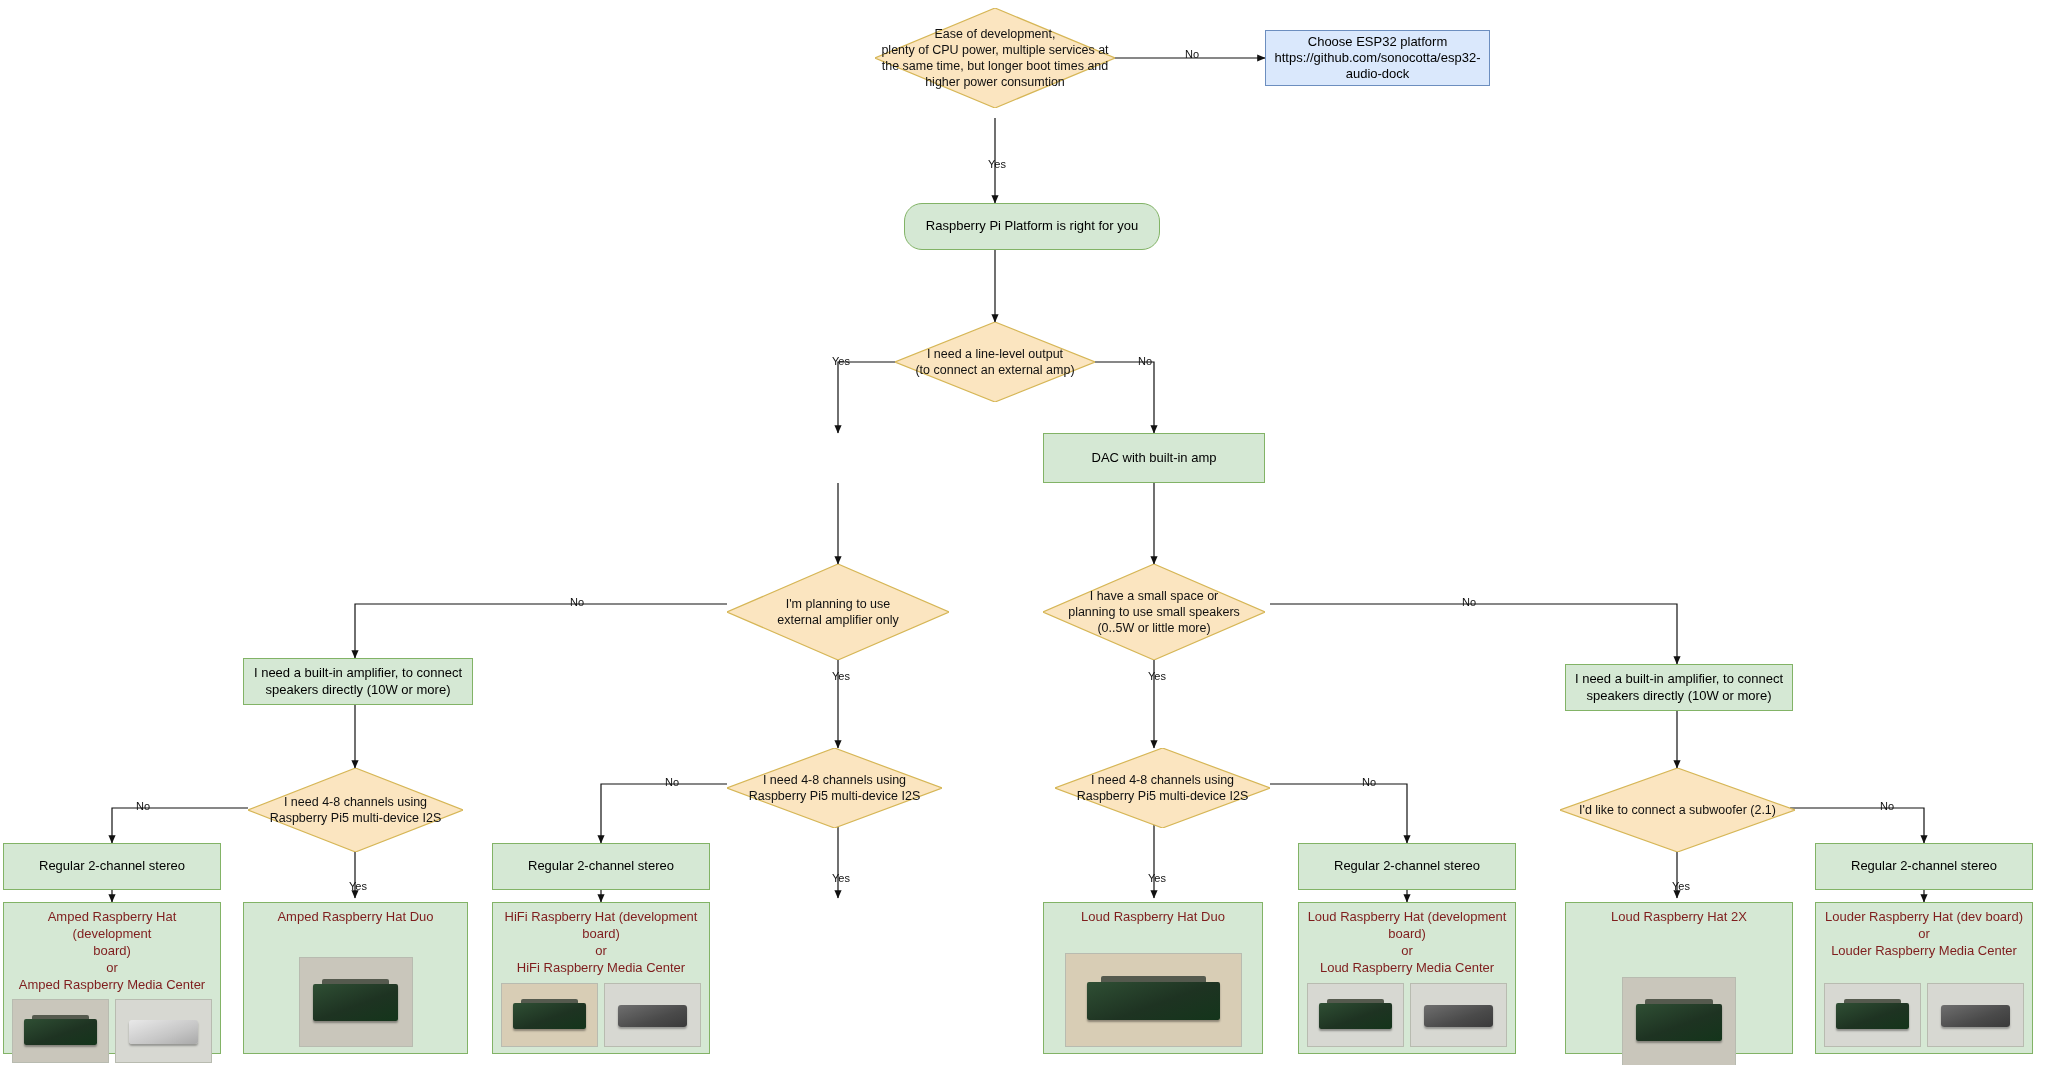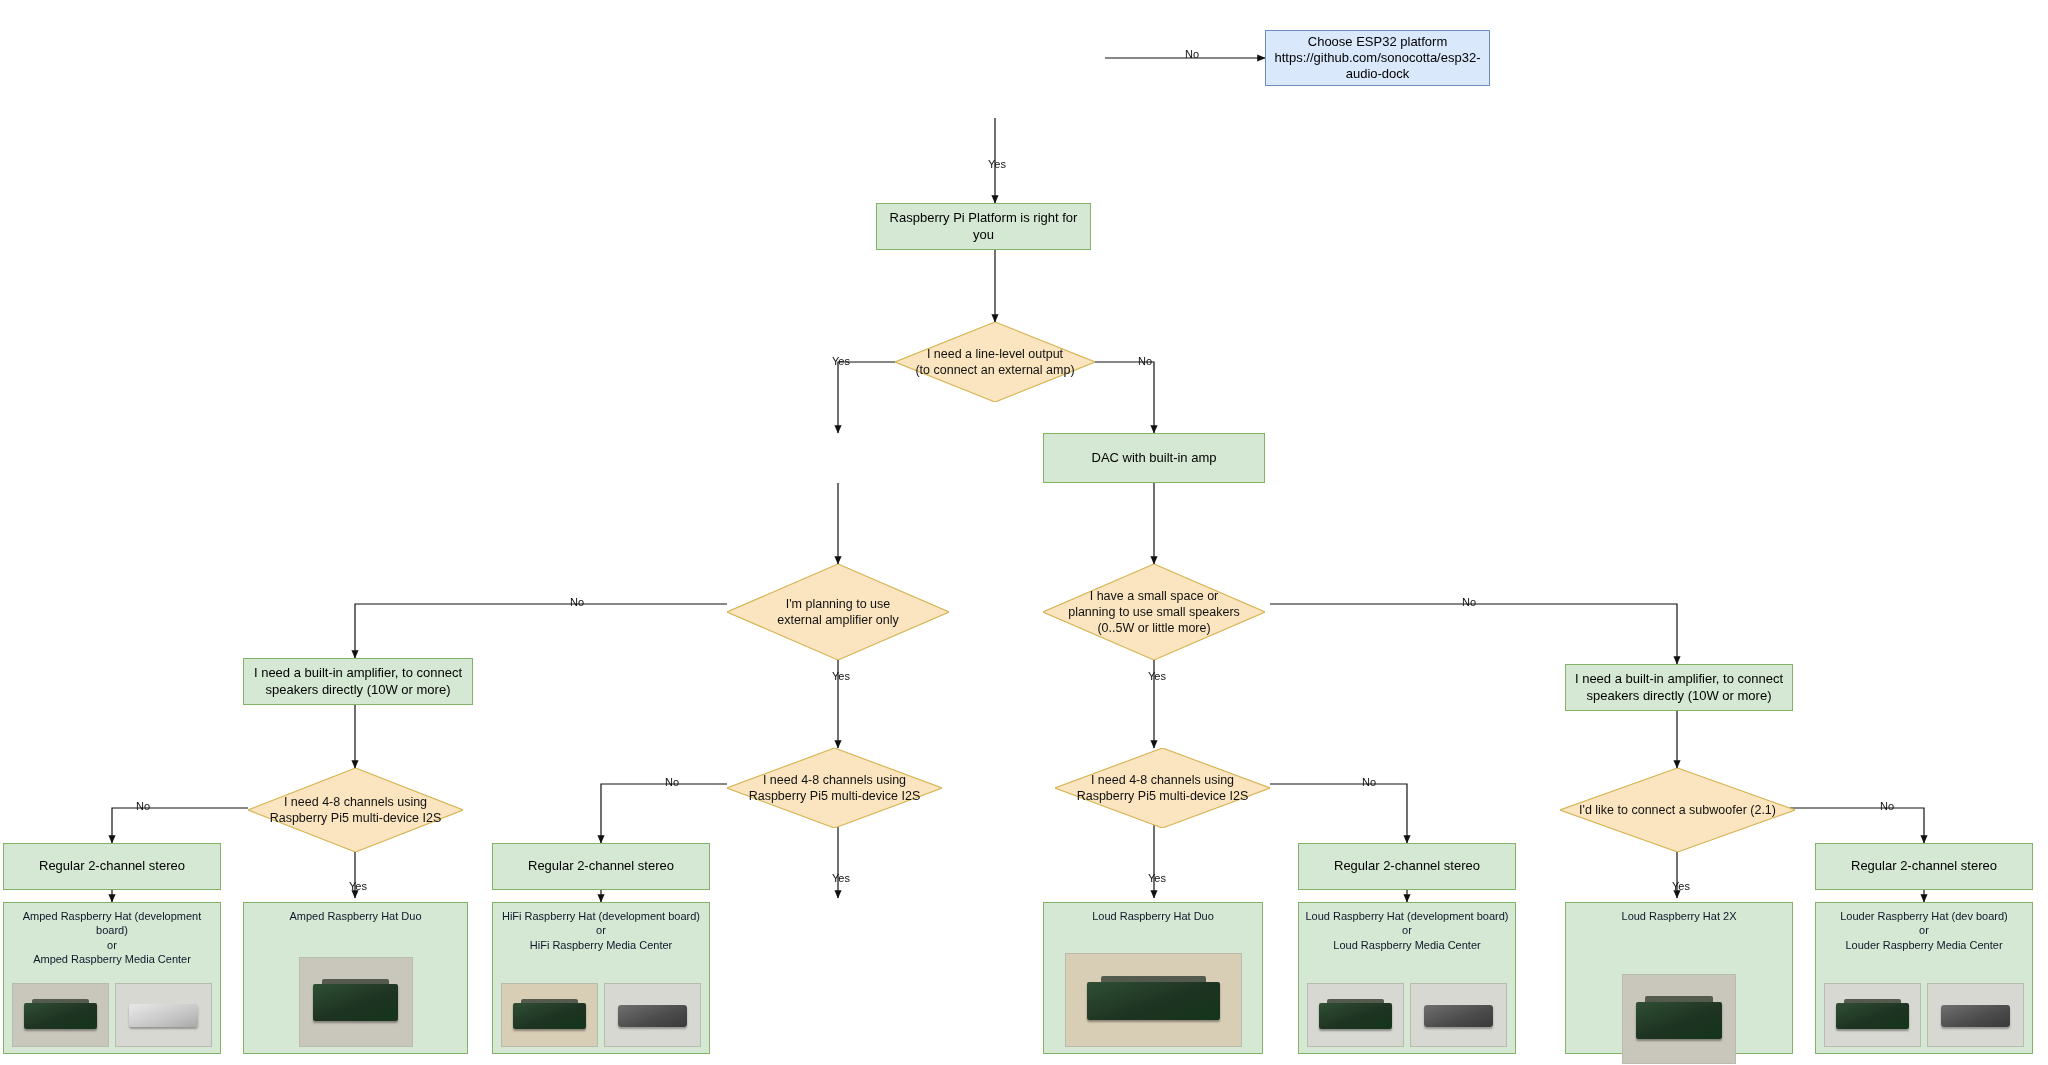--- a/index.html
+++ b/index.html
@@ -85,24 +85,24 @@
     display: flex;
     flex-direction: column;
     align-items: center;
     padding-top: 6px;
   }
   .card.white {
     background: #ffffff;
     border: 1px solid #2b1a4a;
   }
   .card-title {
-    font-size: 11px;
+    font-size: 13px;
     text-align: center;
     line-height: 1.3;
-    color: #0f172a;
+    color: #7f1d1d;
     padding: 0 6px;
     white-space: pre-line;
   }
   .photos {
     display: flex;
     gap: 6px;
     margin-top: 6px;
     align-items: flex-end;
     justify-content: center;
     flex: 1;
@@ -223,29 +223,38 @@
 
       <path d="M1677,852 L1677,898"></path>
 
       <path d="M112,890 L112,902"></path>
       <path d="M601,890 L601,902"></path>
       <path d="M1407,890 L1407,902"></path>
       <path d="M1924,890 L1924,902"></path>
     </g>
   </svg>
 
+  <div class="diamond-wrap" style="left:875px; top:8px; width:240px; height:100px;">
+    <svg class="diamond-shape" viewBox="0 0 240 100" preserveAspectRatio="none">
+      <polygon points="120,0 240,50 120,100 0,50" fill="#fbe5c0" stroke="#d6b656" stroke-width="1.2"></polygon>
+    </svg>
+    <div class="diamond-label" style="white-space:pre-line;">Ease of development,
+plenty of CPU power, multiple services at
+the same time, but longer boot times and
+higher power consumtion</div>
+  </div>
 
   <div class="edge-label" style="left:1185px; top:48px;">No</div>
 
   <div class="node rect-blue" style="left:1265px; top:30px; width:225px; height:56px; white-space:pre-line;">Choose ESP32 platform
 https://github.com/sonocotta/esp32-audio-dock</div>
 
   <div class="edge-label" style="left:988px; top:158px;">Yes</div>
 
-  <div class="node rect" style="left:876px; top:203px; width:215px; height:47px;">Raspberry Pi Platform is right for you</div>
+  <div class="node rect" style="left:904px; top:203px; width:256px; height:47px;border-radius:18px;">Raspberry Pi Platform is right for you</div>
 
   <div class="diamond-wrap" style="left:895px; top:322px; width:200px; height:80px;">
     <svg class="diamond-shape" viewBox="0 0 200 80" preserveAspectRatio="none">
       <polygon points="100,0 200,40 100,80 0,40" fill="#fbe5c0" stroke="#d6b656" stroke-width="1.2"></polygon>
     </svg>
     <div class="diamond-label" style="white-space:pre-line;">I need a line-level output
 (to connect an external amp)</div>
   </div>
 
   <div class="edge-label" style="left:832px; top:355px;">Yes</div>

